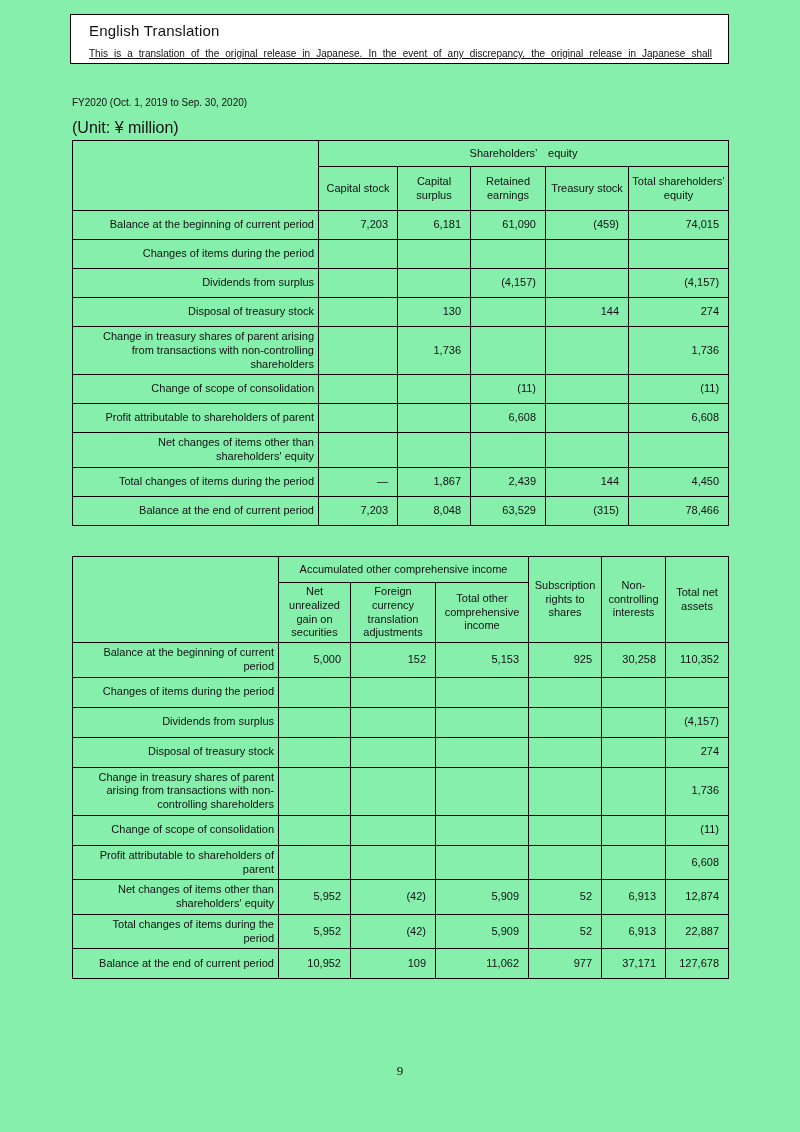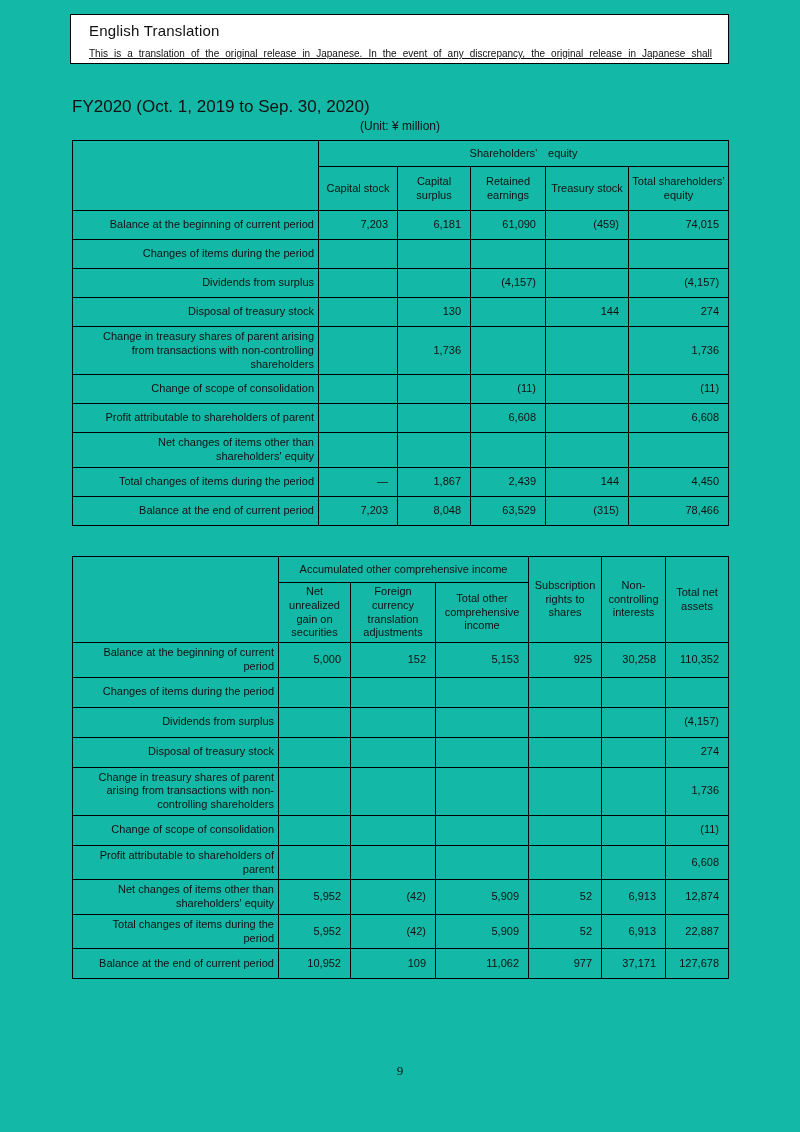--- a/index.html
+++ b/index.html
@@ -1,20 +1,20 @@
 <!DOCTYPE html>
 <html><head>
 <meta charset="utf-8">
 <style>
   * { margin: 0; padding: 0; box-sizing: border-box; }
   html, body { background: #e8e8e8; }
   .page {
     position: relative;
     width: 800px; height: 1132px;
-    background: #14b8a6;
+    background: #86efac;
     font-family: "Liberation Sans", "DejaVu Sans", sans-serif;
     color: #111;
     overflow: hidden;
     margin: 0 auto;
   }
 
   
   .notice {
     position: absolute; left: 70px; top: 14px;
     width: 659px; height: 50px;
@@ -28,25 +28,25 @@
   .notice-body {
     position: absolute; left: 18px; right: 16px; top: 33px;
     font-size: 10px; line-height: 12px;
     text-align: justify; text-align-last: justify;
     white-space: nowrap; overflow: hidden; text-decoration: underline;
   }
 
   
   .fy-label {
     position: absolute; left: 72px; top: 97px;
-    font-size: 17px;
+    font-size: 10px;
   }
   .unit-label {
     position: absolute; left: 72px; top: 119px; width: 656px;
-    font-size: 12px; text-align: center;
+    font-size: 16px; text-align: left;
   }
 
   
   table.fin {
     position: absolute; left: 72px;
     border-collapse: collapse; table-layout: fixed;
     width: 656px;
     font-size: 11px; line-height: 1.25;
   }
   table.t1 { top: 140px; }

